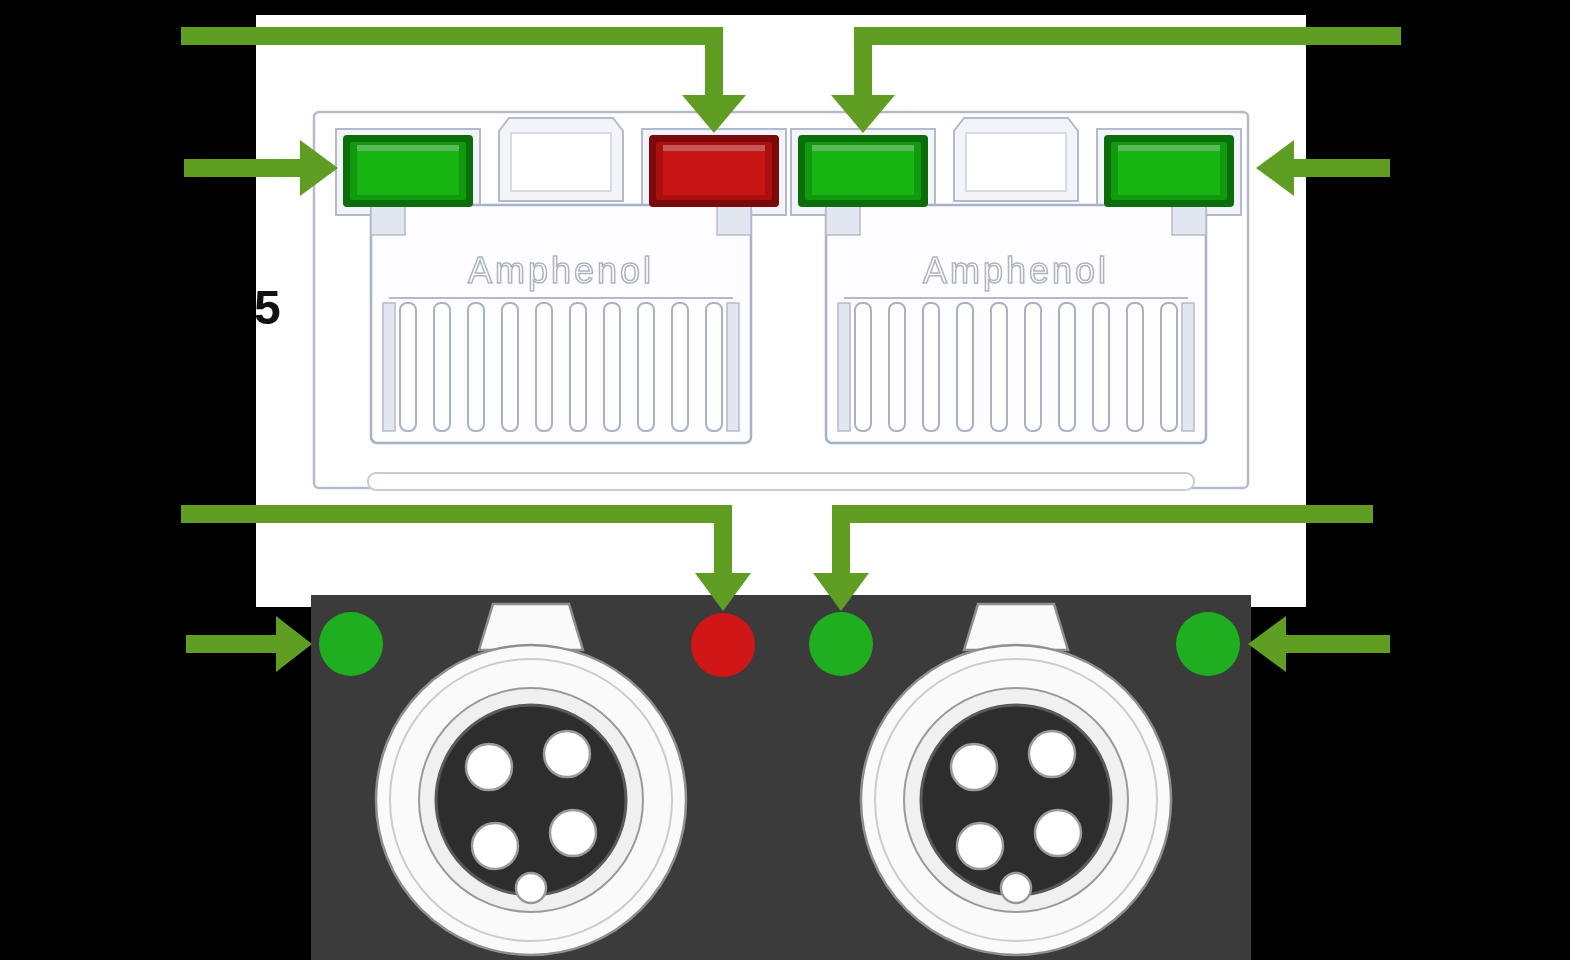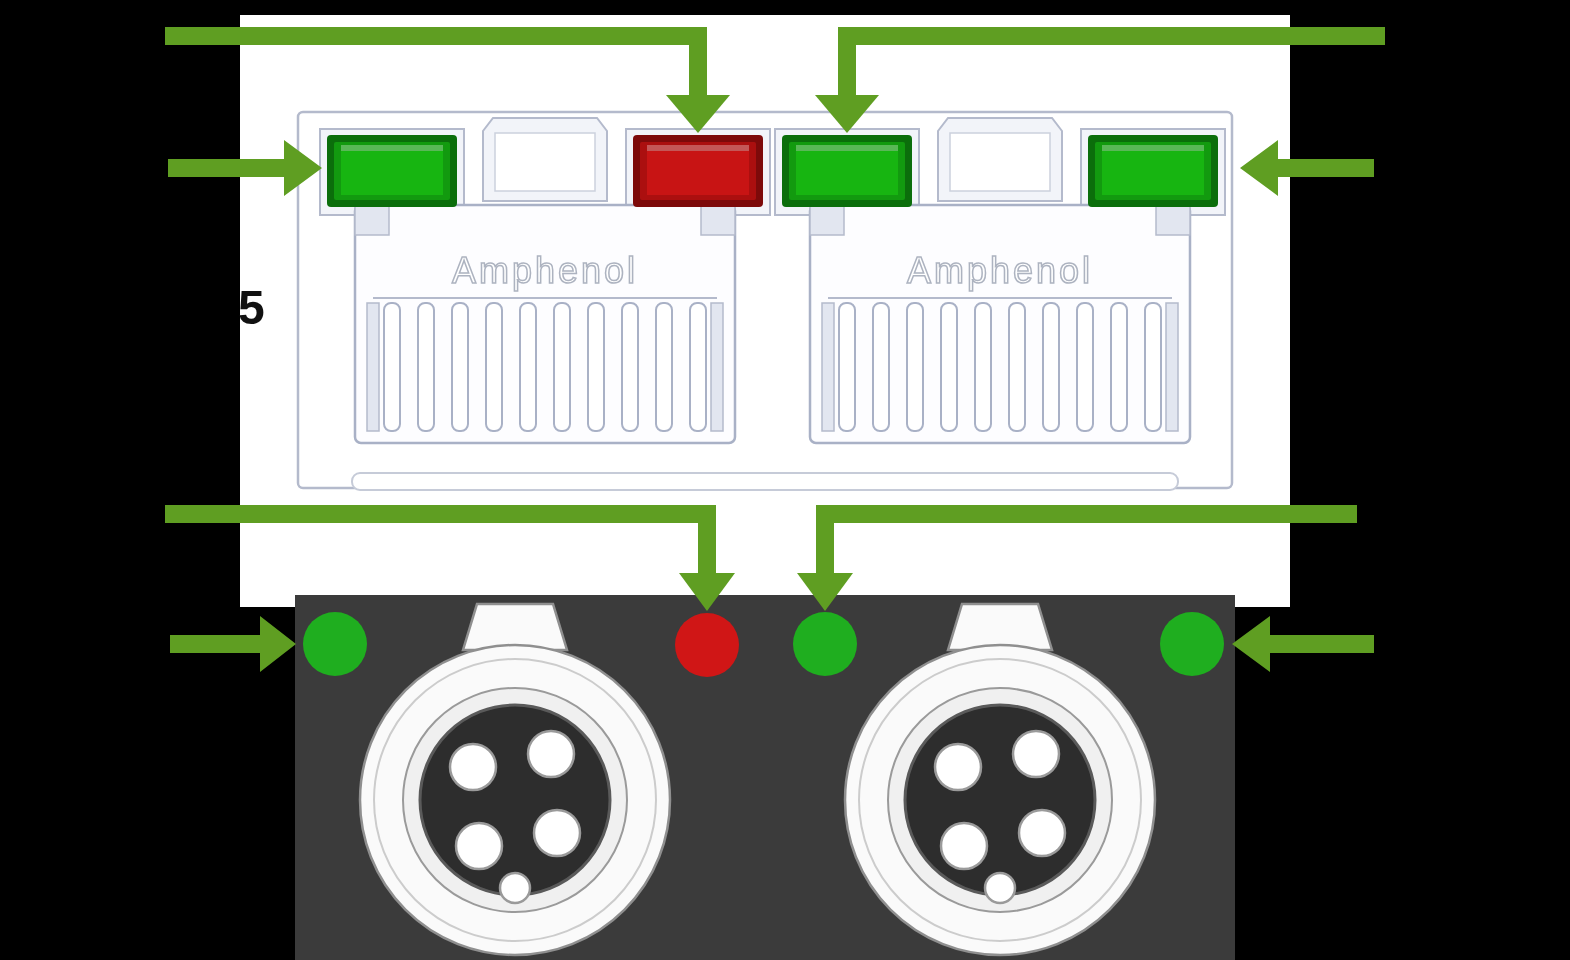--- a/index.html
+++ b/index.html
@@ -1,18 +1,18 @@
 <!DOCTYPE html>
 <html style="--background: #000000; --panel_white: #ffffff; --panel_dark: #3b3b3b; --arrow: #5f9e22; --led_green: #17b511; --led_green_dark: #0b6e0b; --led_red: #c81414; --led_red_dark: #7d0a0a; --dot_green: #1fae1f; --dot_red: #d01616; --drawing_line: #aab2c6;"><head>
 <meta charset="utf-8">
 <style>
   * { margin:0; padding:0; box-sizing:border-box; }
   html,body { width:1570px; height:960px; background:#000; overflow:hidden;
               font-family:"Liberation Sans", sans-serif; }
-  .canvas { position:absolute; left:0; top:0; width:1244px; height:960px;
+  .canvas { position:absolute; left:16px; top:0; width:1244px; height:960px;
             background:var(--background,#000); }
 
   .white-panel { position:absolute; left:240px; top:15px; width:1050px; height:592px;
                  background:var(--panel_white,#fff); }
   .dark-panel  { position:absolute; left:295px; top:595px; width:940px; height:365px;
                  background:var(--panel_dark,#3b3b3b); }
   .partial-label { position:absolute; left:238px; top:284px; font-size:48px;
                    font-weight:bold; color:#111; line-height:1; }
 
   .arrows { position:absolute; left:0; top:0; pointer-events:none; }

